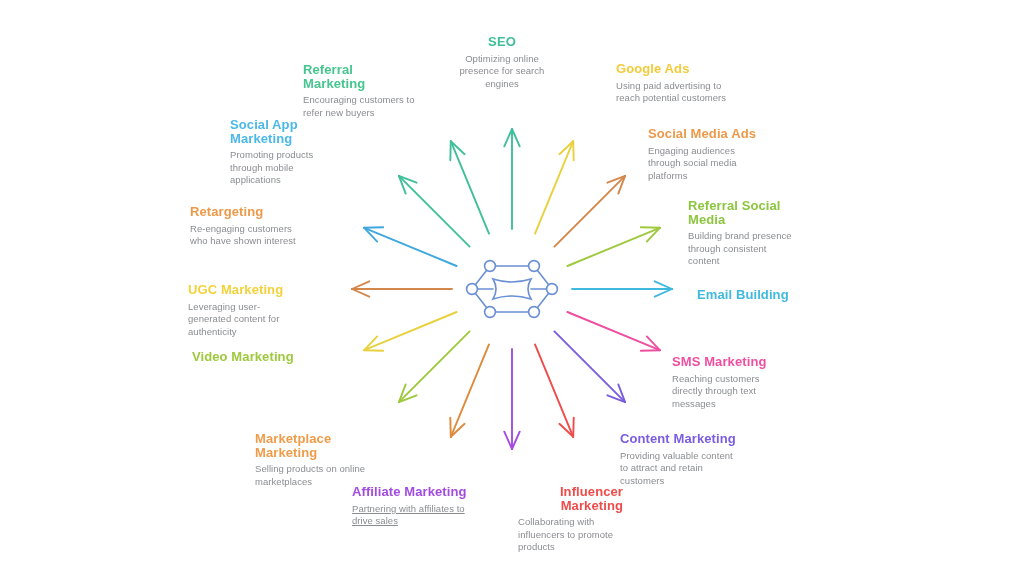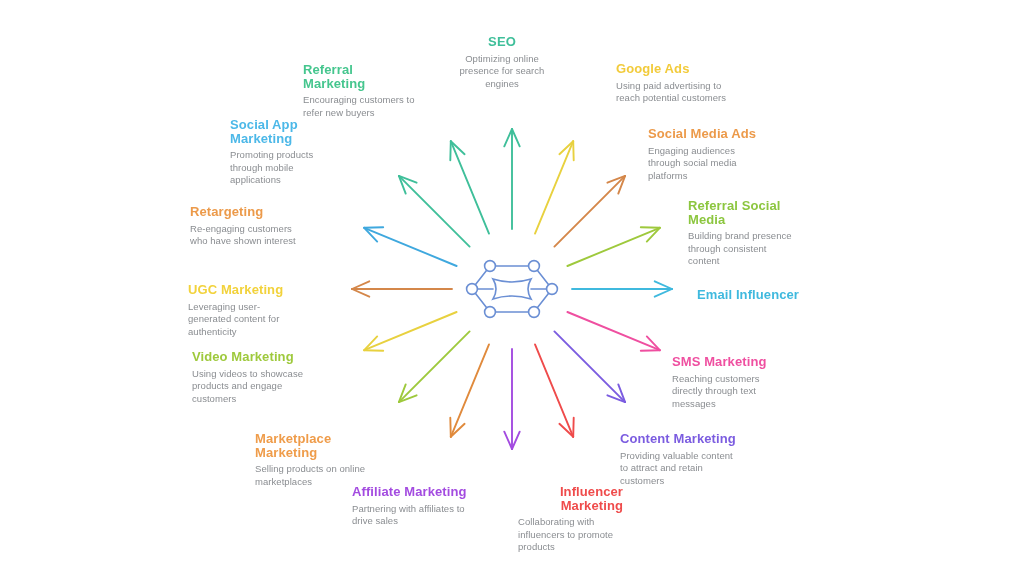--- a/index.html
+++ b/index.html
@@ -157,45 +157,44 @@
       </div>
       <div class="node align-left" style="left: 648px; top: 127px; width: 120px;">
         <p class="node-title" style="color: rgb(236, 154, 74);">Social Media Ads</p>
         <p class="node-desc" style="color: rgb(138, 141, 145);">Engaging audiences through social media platforms</p>
       </div>
       <div class="node align-left" style="left: 688px; top: 199px; width: 110px;">
         <p class="node-title" style="color: rgb(140, 198, 63);">Referral Social Media</p>
         <p class="node-desc" style="color: rgb(138, 141, 145);">Building brand presence through consistent content</p>
       </div>
       <div class="node align-left" style="left: 697px; top: 288px; width: 120px;">
-        <p class="node-title" style="color: rgb(63, 185, 222);">Email Influencer</p>
+        <p class="node-title" style="color: rgb(63, 185, 222);">Email Building</p>
       </div>
       <div class="node align-left" style="left: 672px; top: 355px; width: 120px;">
         <p class="node-title" style="color: rgb(239, 79, 160);">SMS Marketing</p>
         <p class="node-desc" style="color: rgb(138, 141, 145);">Reaching customers directly through text messages</p>
       </div>
       <div class="node align-left" style="left: 620px; top: 432px; width: 120px;">
         <p class="node-title" style="color: rgb(123, 92, 224);">Content Marketing</p>
         <p class="node-desc" style="color: rgb(138, 141, 145);">Providing valuable content to attract and retain customers</p>
       </div>
       <div class="node align-left" style="left: 518px; top: 485px; width: 105px;">
         <p class="node-title" style="color: rgb(239, 75, 75); text-align: right;">Influencer Marketing</p>
         <p class="node-desc" style="color: rgb(138, 141, 145);">Collaborating with influencers to promote products</p>
       </div>
       <div class="node align-right" style="left: 352px; top: 485px; width: 116px;">
         <p class="node-title" style="color: rgb(163, 75, 224);">Affiliate Marketing</p>
-        <p class="node-desc" style="color: rgb(138, 141, 145);">Partnering with affiliates to drive sales</p>
+        <p class="node-desc" style="color: rgb(138, 141, 145); text-decoration: underline;">Partnering with affiliates to drive sales</p>
       </div>
       <div class="node align-right" style="left: 255px; top: 432px; width: 127px;">
         <p class="node-title" style="color: rgb(239, 156, 74);">Marketplace Marketing</p>
         <p class="node-desc" style="color: rgb(138, 141, 145);">Selling products on online marketplaces</p>
       </div>
       <div class="node align-right" style="left: 192px; top: 350px; width: 130px;">
         <p class="node-title" style="color: rgb(158, 201, 60);">Video Marketing</p>
-        <p class="node-desc" style="color: rgb(138, 141, 145);">Using videos to showcase products and engage customers</p>
       </div>
       <div class="node align-right" style="left: 188px; top: 283px; width: 112px;">
         <p class="node-title" style="color: rgb(242, 210, 59);">UGC Marketing</p>
         <p class="node-desc" style="color: rgb(138, 141, 145);">Leveraging user-generated content for authenticity</p>
       </div>
       <div class="node align-right" style="left: 190px; top: 205px; width: 108px;">
         <p class="node-title" style="color: rgb(236, 154, 74);">Retargeting</p>
         <p class="node-desc" style="color: rgb(138, 141, 145);">Re-engaging customers who have shown interest</p>
       </div>
       <div class="node align-right" style="left: 230px; top: 118px; width: 110px;">

